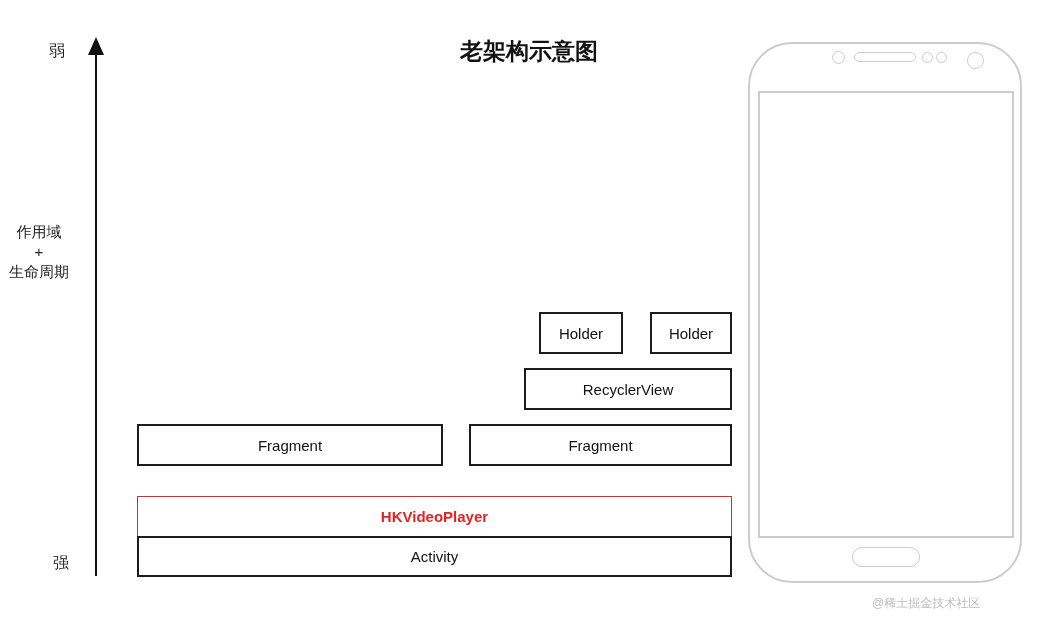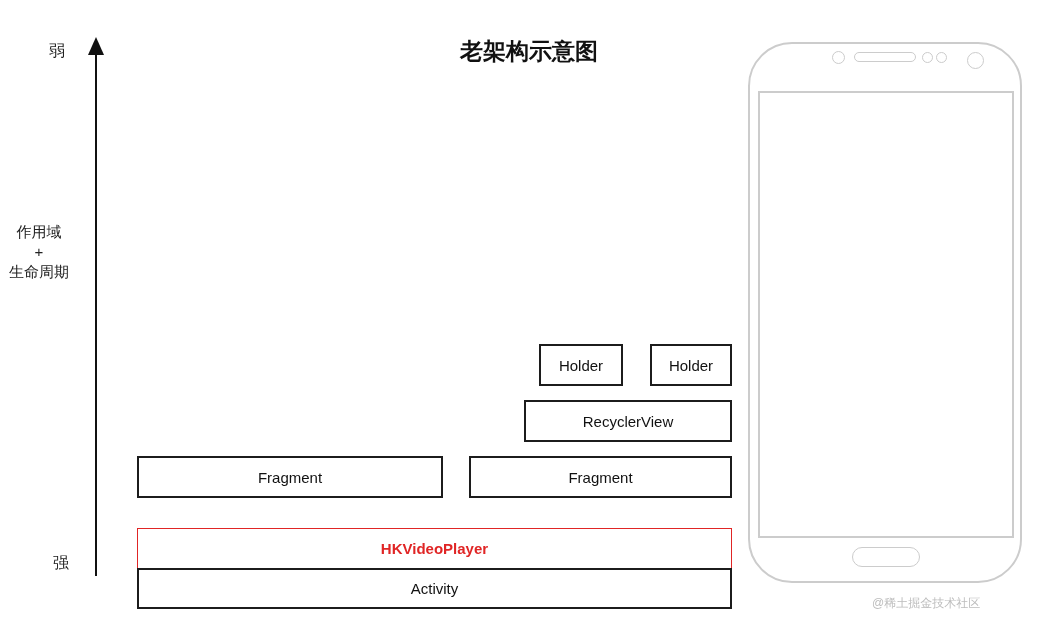--- a/index.html
+++ b/index.html
@@ -38,21 +38,20 @@
   .axis-label.bottom{left:44px;top:553px;width:34px;font-size:16px;}
   .axis-label.mid{left:2px;top:222px;width:74px;font-size:15px;line-height:20px;text-align:center;}
   
   .box{
     position:absolute;
     border:2px solid var(--box-border);
     background:#fff;
     display:flex;align-items:center;justify-content:center;
     font-size:15px;color:var(--text-black);
     box-sizing:border-box;
-    margin-top:32px;
   }
   .box.holder-left{left:539px;top:312px;width:84px;height:42px;}
   .box.holder-right{left:650px;top:312px;width:82px;height:42px;}
   .box.recycler{left:524px;top:368px;width:208px;height:42px;}
   .box.fragment-left{left:137px;top:424px;width:306px;height:42px;}
   .box.fragment-right{left:469px;top:424px;width:263px;height:42px;}
   .box.hkvideo{
     left:137px;top:496px;width:595px;height:41px;
     border:1.5px solid var(--highlight-red);
     color:var(--highlight-red);font-weight:bold;

